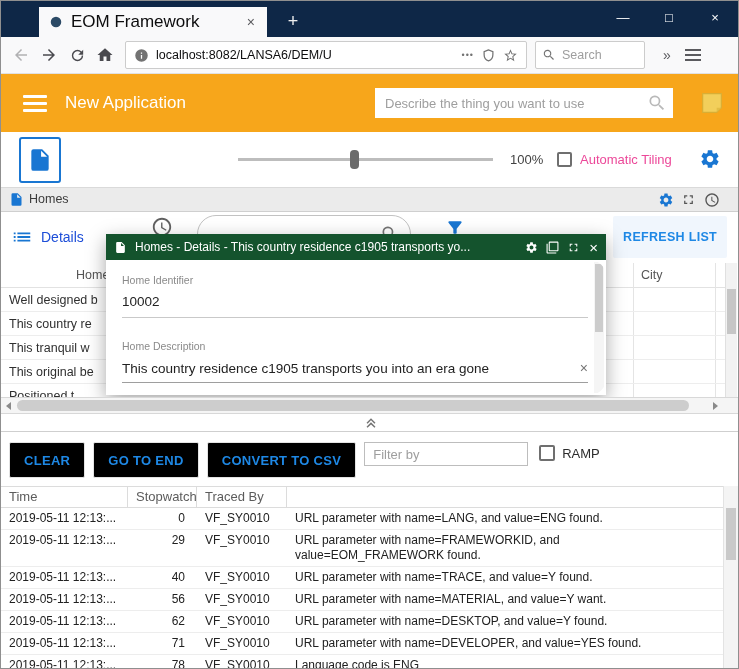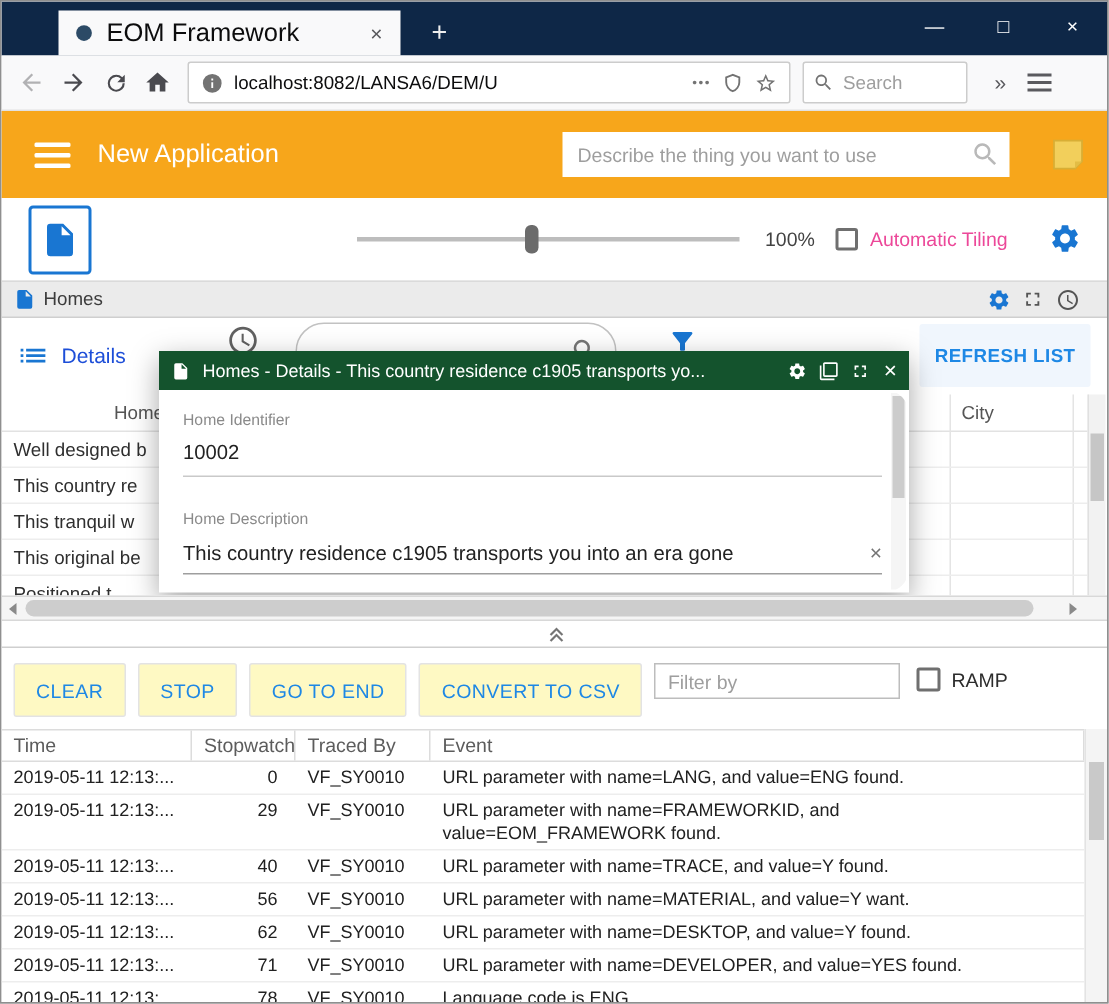--- a/index.html
+++ b/index.html
@@ -111,22 +111,22 @@
   .hscroll { position:relative; height:17px; background:#f5f5f5; border-top:1px solid #d8d8d8;
              border-bottom:1px solid #d8d8d8; }
   .hs-thumb { position:absolute; left:16px; top:2px; width:672px; height:11px; background:#cdcdcd; border-radius:6px; }
   .hs-arrow { position:absolute; top:3px; width:10px; height:10px; color:#8a8a8a; }
   .collapse-row { position:relative; height:17px; background:#fff; }
   .collapse-ic { position:absolute; left:361px; top:-1px; width:18px; height:18px; color:#757575; }
 
   
   .bottom { position:relative; height:239px; background:#fff; border-top:1px solid #cfcfcf; }
   .actions { position:absolute; left:8px; top:10px; display:flex; align-items:flex-start; gap:8px; }
-  .flat-btn { height:36px; line-height:36px; padding:0 14px; background:#fef9c3; border:1px solid #e3e3e3;
-              border-radius:2px; color:#1e88e5; font-size:13px; font-weight:normal; letter-spacing:.3px;
+  .flat-btn { height:36px; line-height:36px; padding:0 14px; background:#000000; border:1px solid #e3e3e3;
+              border-radius:2px; color:#1e88e5; font-size:13px; font-weight:bold; letter-spacing:.3px;
               white-space:nowrap; font-family:"Liberation Sans",sans-serif; }
   .filter-input { width:164px; height:24px; border:1px solid #bdbdbd; padding:0 8px; font-size:13px;
                   font-family:"Liberation Sans",sans-serif; color:#444; outline:0; margin-left:0; }
   .ramp-wrap { display:flex; align-items:center; gap:7px; margin-left:3px; margin-top:3px; }
   .ramp-lbl { font-size:13px; color:#2c2c2c; }
 
   .log-header { position:absolute; left:0; top:54px; width:722px; height:22px; display:flex;
                 border-top:1px solid #dcdcdc; border-bottom:1px solid #dcdcdc; }
   .log-header > div { line-height:20px; font-size:13px; color:#5c5c5c; padding-left:8px;
                       border-right:1px solid #dcdcdc; white-space:nowrap; overflow:hidden; }
@@ -470,35 +470,33 @@
     <span class="collapse-ic">
         <svg width="18" height="18" viewBox="0 0 24 24">
           <use href="#i-chevrons-up"></use>
         </svg>
       </span>
   </div>
 
   <div class="bottom">
     <div class="actions">
       <button class="flat-btn">CLEAR</button>
-      <button class="flat-btn">STOP</button>
       <button class="flat-btn">GO TO END</button>
       <button class="flat-btn">CONVERT TO CSV</button>
       <input class="filter-input" placeholder="Filter by" style="">
       <span class="ramp-wrap">
         <span class="cbx" style="width:16px;height:16px"></span>
         <span class="ramp-lbl">RAMP</span>
       </span>
     </div>
 
     <div class="log-header">
       <div class="c-time">Time</div>
       <div class="c-sw">Stopwatch</div>
       <div class="c-tb">Traced By</div>
-      <div class="c-ev">Event</div>
     </div>
 
     <div class="log-rows">
       <div class="log-row">
         <div class="c-time">2019-05-11 12:13:...</div>
           <div class="c-sw">0</div>
           <div class="c-tb">VF_SY0010</div>
           <div class="c-ev">URL parameter with name=LANG, and value=ENG found.</div>
       </div>
       <div class="log-row">

